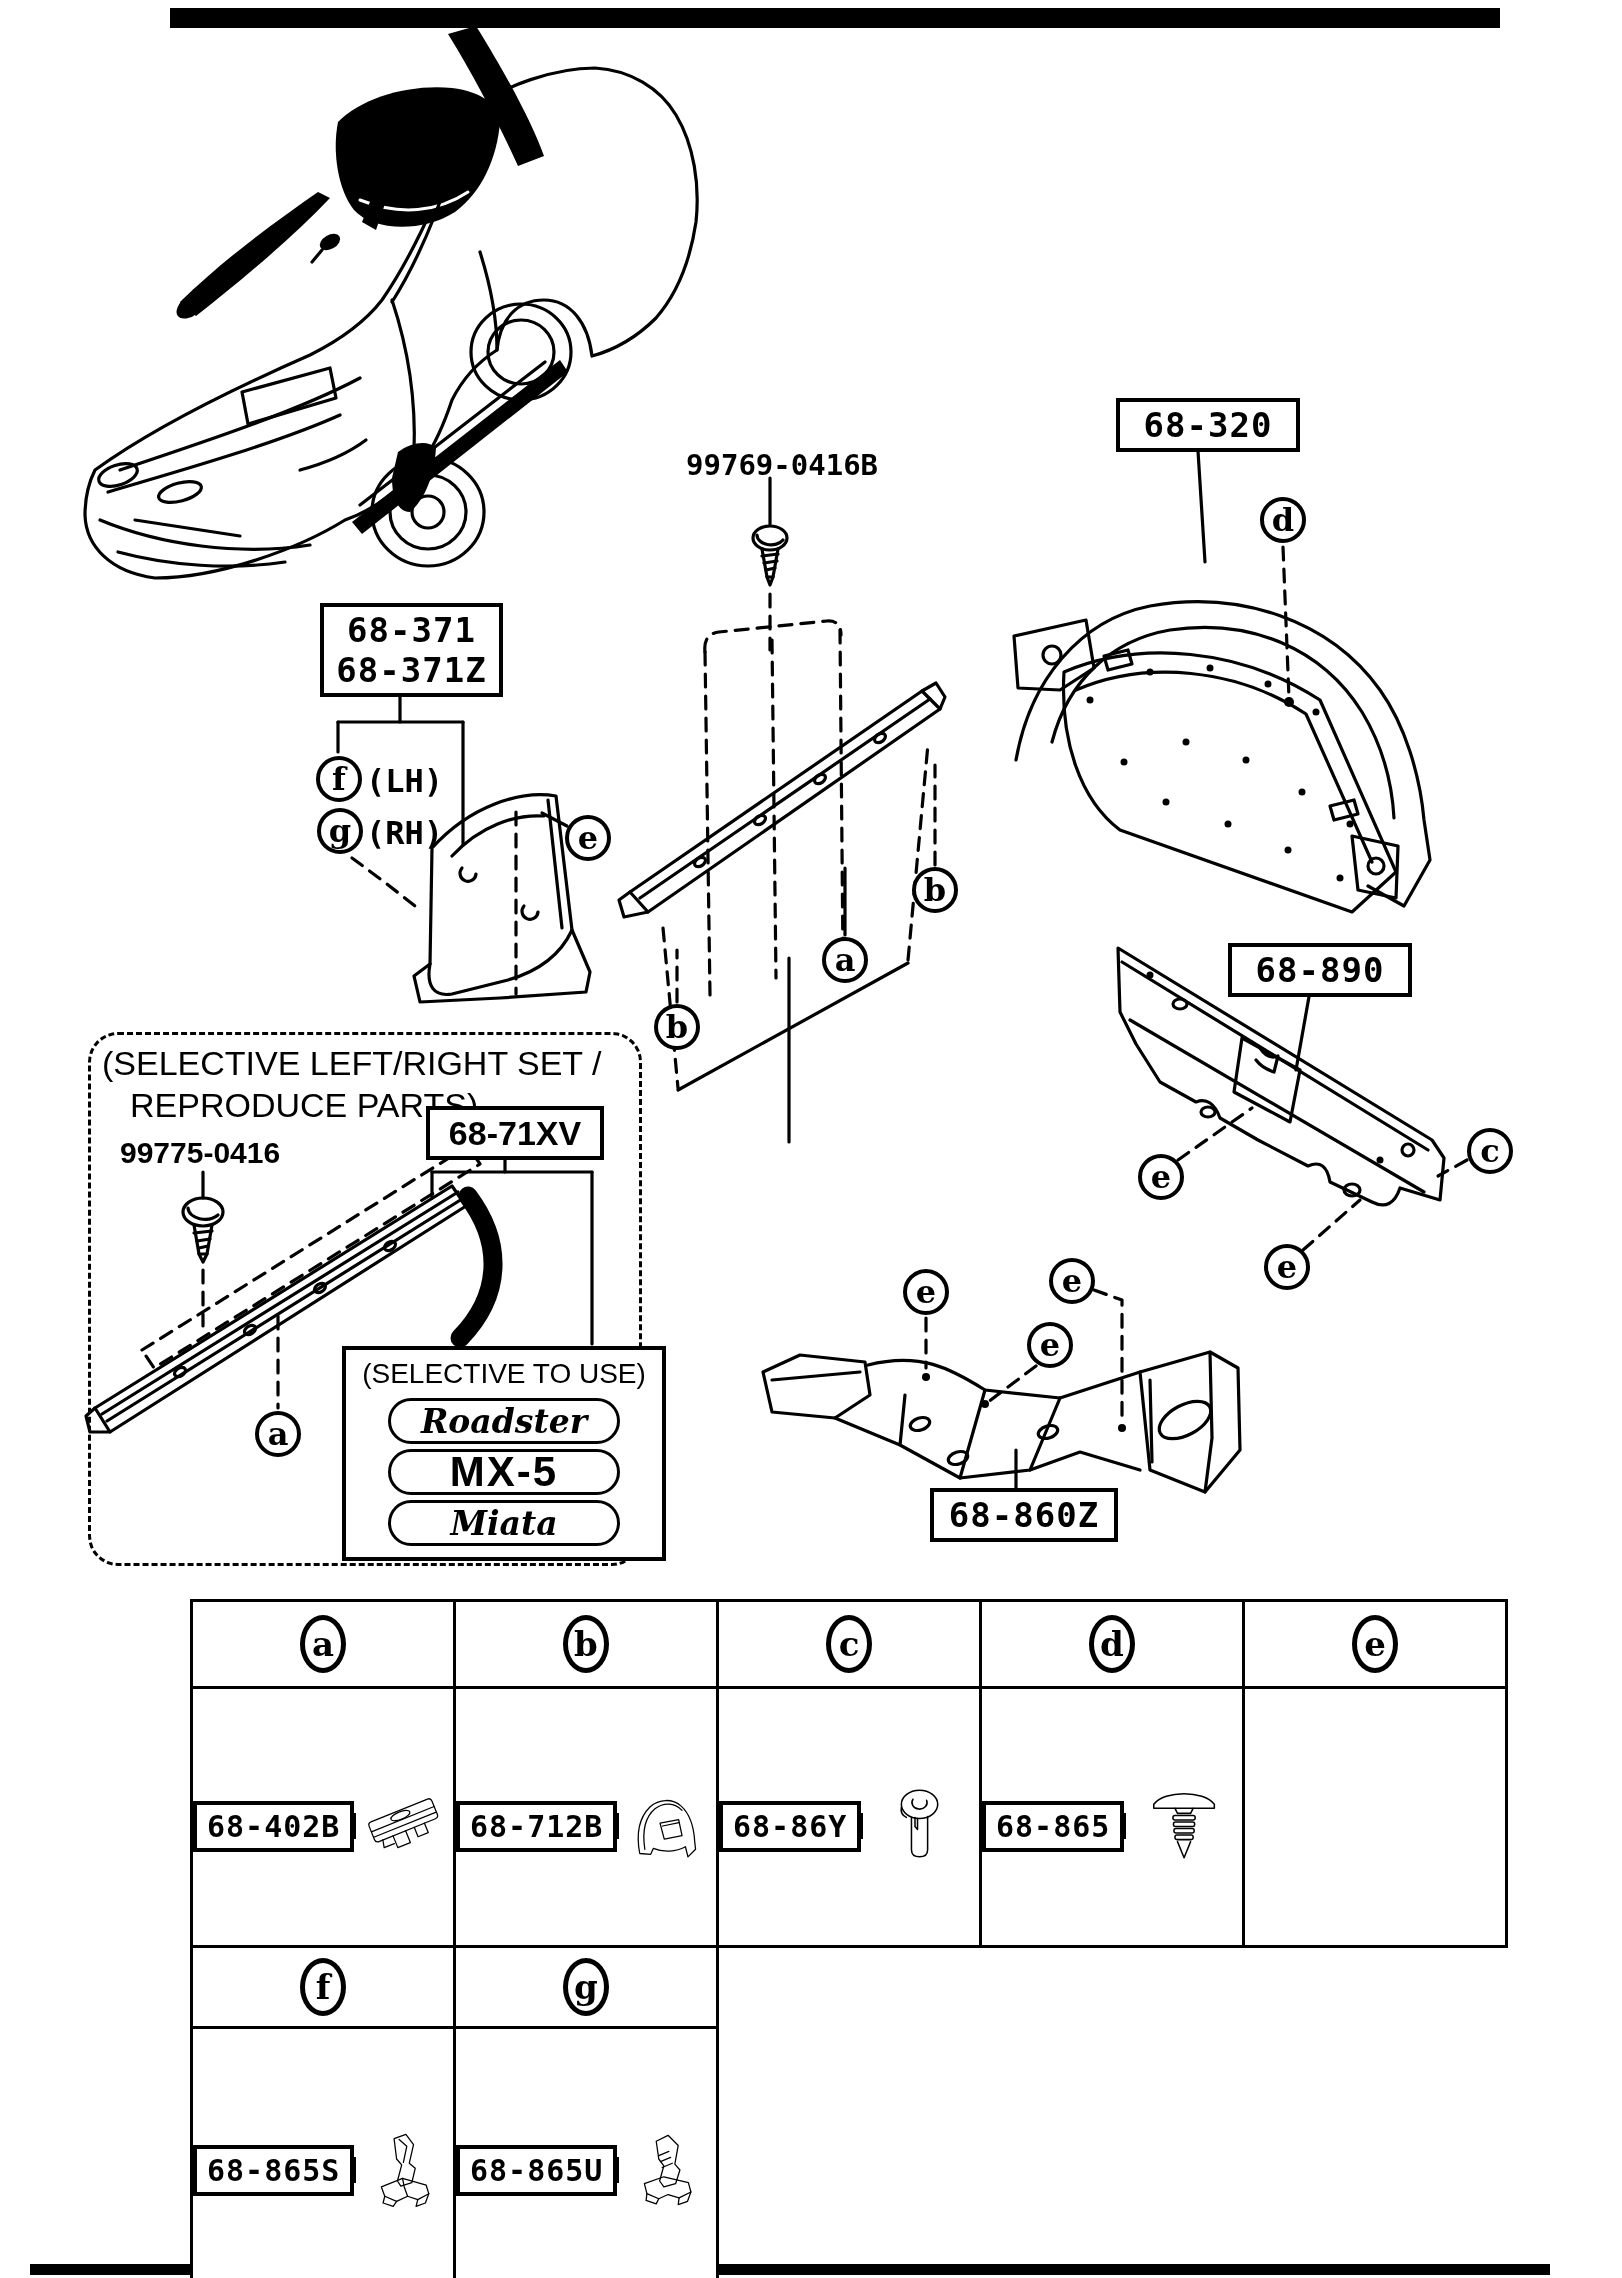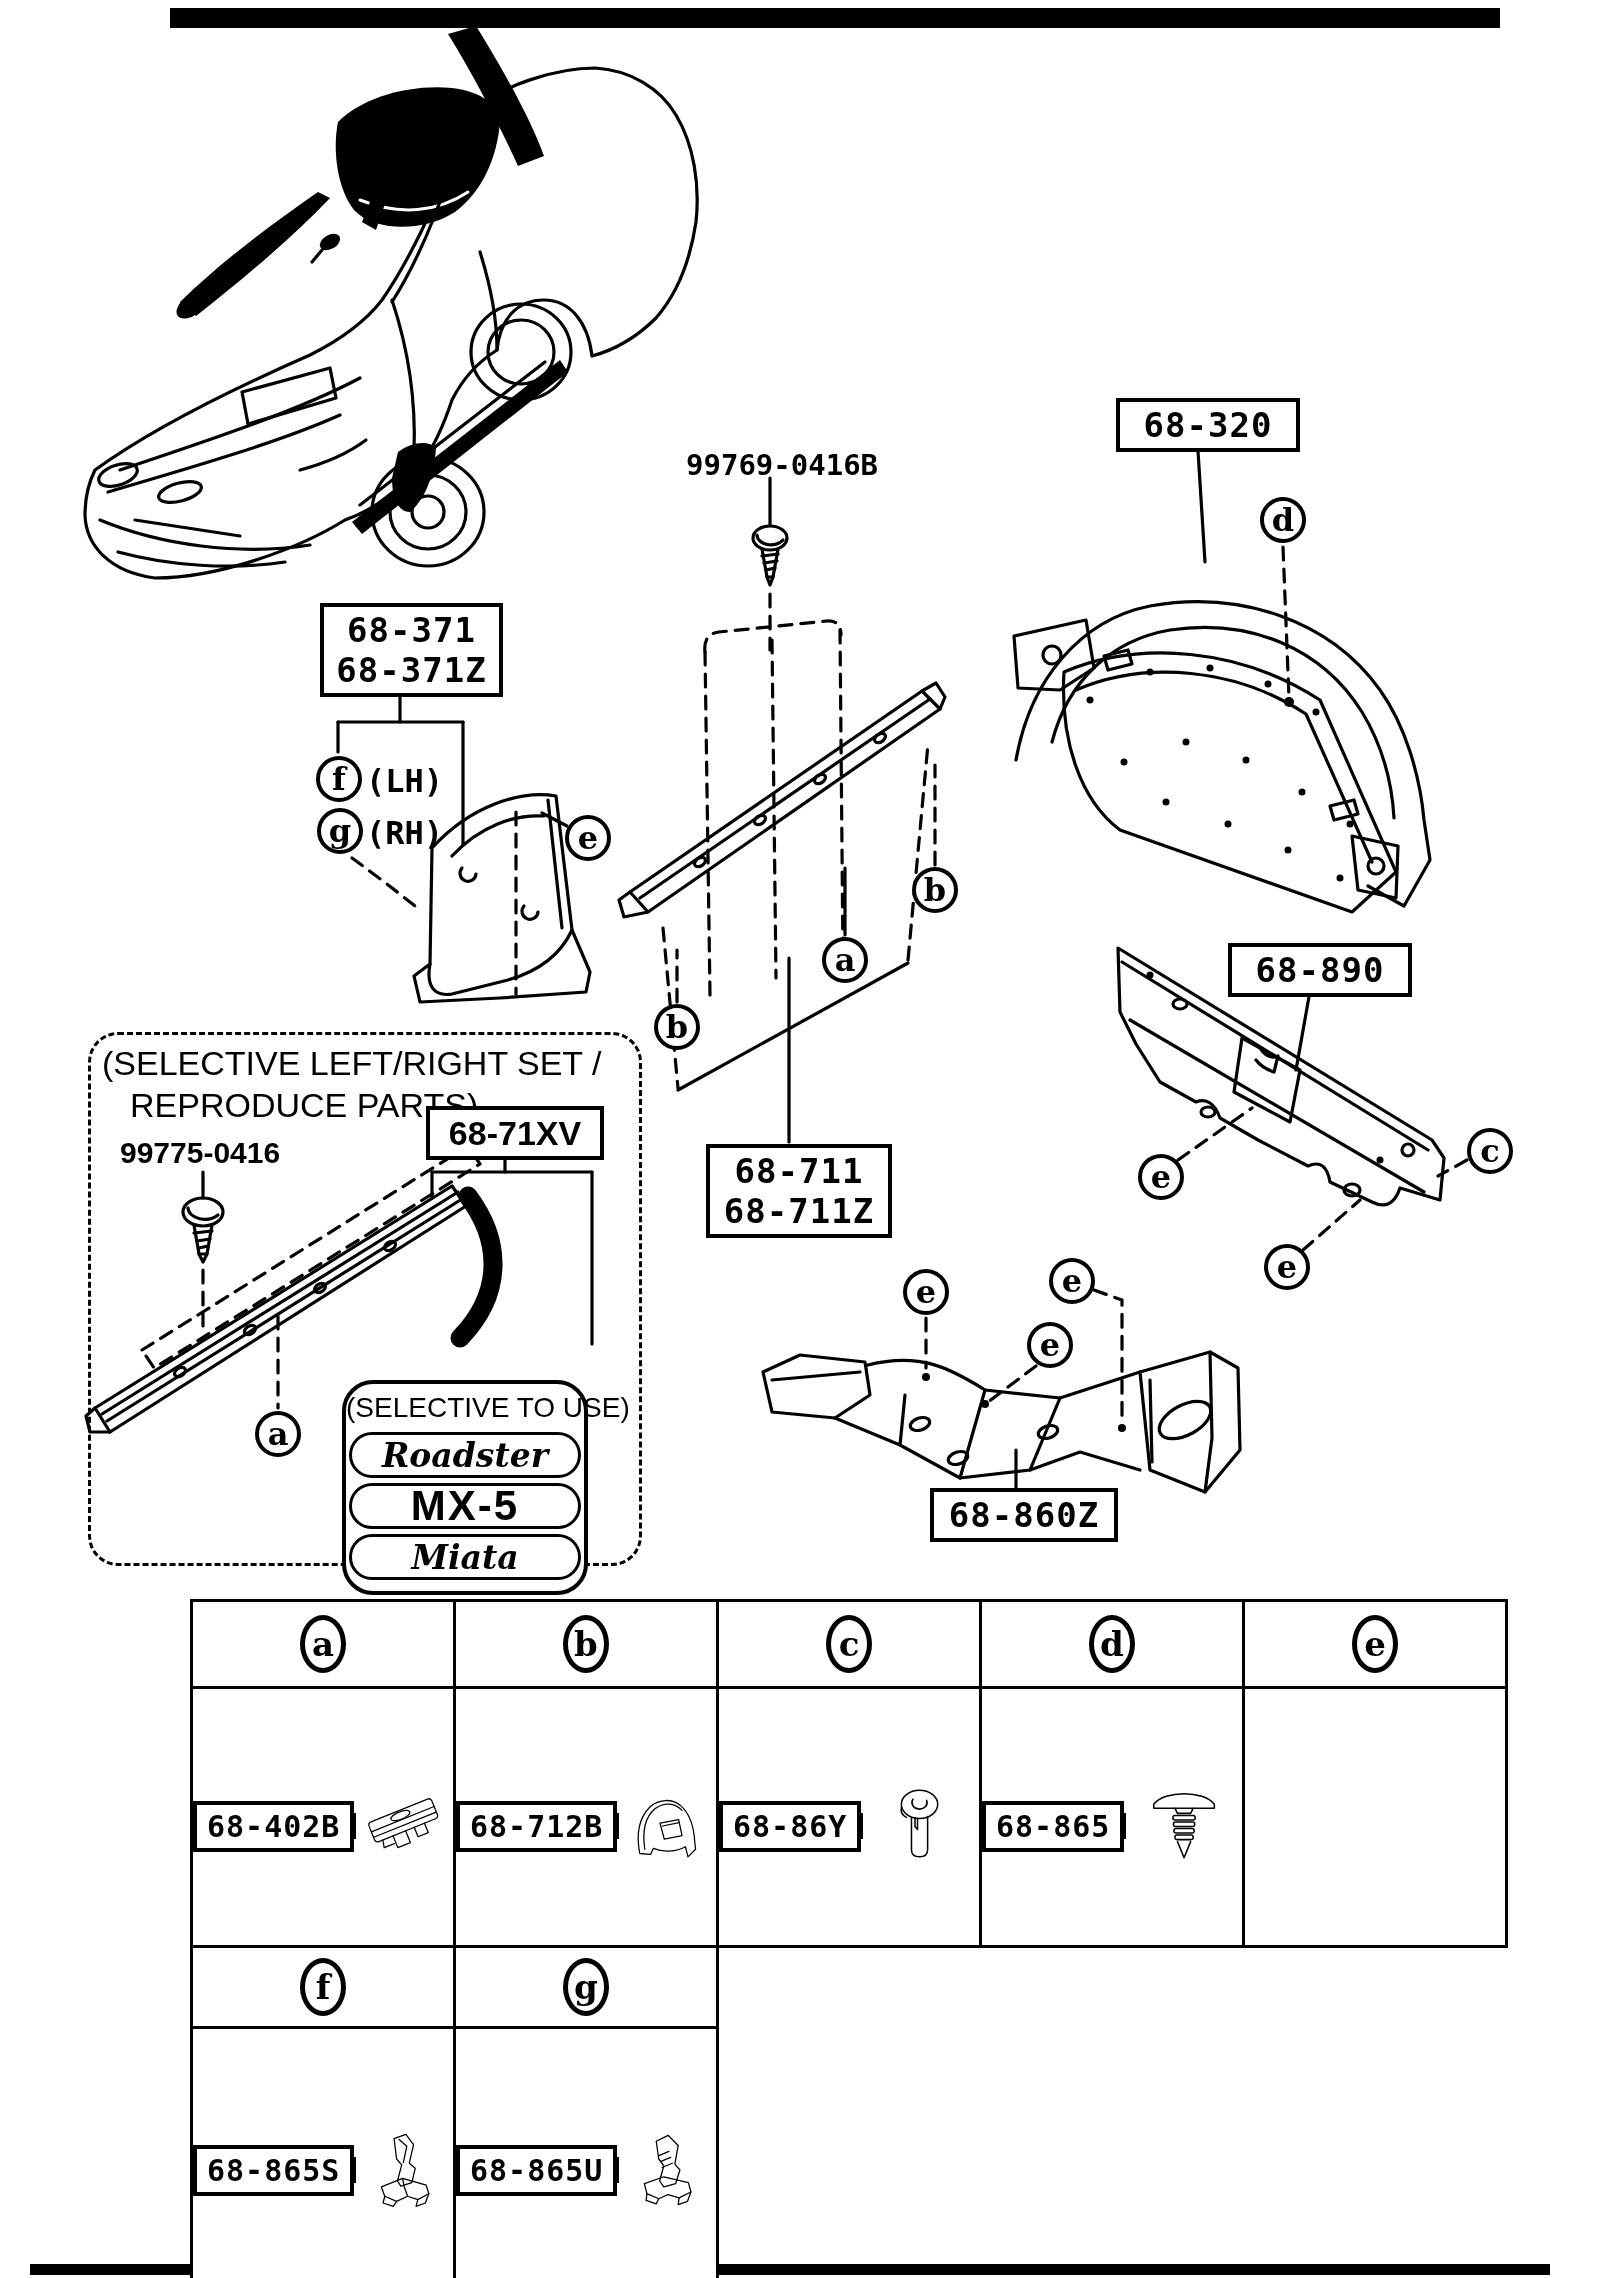--- a/index.html
+++ b/index.html
@@ -260,24 +260,20 @@
     <div>68-371</div>
     <div>68-371Z</div>
   </div>
 
   <div class="abs plainlbl" style="left:686px;top:448px;">99769-0416B</div>
 
   <div class="abs partbox" style="left:1116px;top:398px;width:164px;">68-320</div>
 
   <div class="abs partbox" style="left:1228px;top:943px;width:164px;">68-890</div>
 
-  <div class="abs partbox" style="left:706px;top:1144px;width:166px;">
-    <div>68-711</div>
-    <div>68-711Z</div>
-  </div>
 
   <div class="abs partbox" style="left:930px;top:1488px;width:168px;">68-860Z</div>
 
   <div class="abs callout" style="left:316px;top:756px;">f</div>
   <div class="abs lhrh" style="left:366px;top:762px;">(LH)</div>
   <div class="abs callout" style="left:317px;top:808px;">g</div>
   <div class="abs lhrh" style="left:366px;top:814px;">(RH)</div>
   <div class="abs callout" style="left:565px;top:815px;">e</div>
   <div class="abs callout" style="left:912px;top:867px;">b</div>
   <div class="abs callout" style="left:822px;top:937px;">a</div>
@@ -292,21 +288,21 @@
   <div class="abs callout" style="left:255px;top:1411px;">a</div>
 
   <div class="abs dashedbox" style="left:88px;top:1032px;width:548px;height:528px;"></div>
   <div class="abs note" style="left:102px;top:1042px;">
     <div>(SELECTIVE LEFT/RIGHT SET /</div>
     <div style="padding-left:28px;">REPRODUCE PARTS)</div>
   </div>
   <div class="abs sanslbl" style="left:120px;top:1136px;">99775-0416</div>
   <div class="abs partbox" style="left:426px;top:1106px;width:158px;font-family:'Liberation Sans',sans-serif;font-weight:bold;letter-spacing:0;">68-71XV</div>
 
-  <div class="abs selbox" style="left:342px;top:1380px;width:246px;border-radius:31px;">
+  <div class="abs selbox" style="left:342px;top:1346px;width:324px;">
     <div class="selnote">(SELECTIVE TO USE)</div>
     <div class="pill">
       <span class="script">Roadster</span>
     </div>
     <div class="pill">
       <span class="blocky">MX-5</span>
     </div>
     <div class="pill">
       <span class="script">Miata</span>
     </div>

